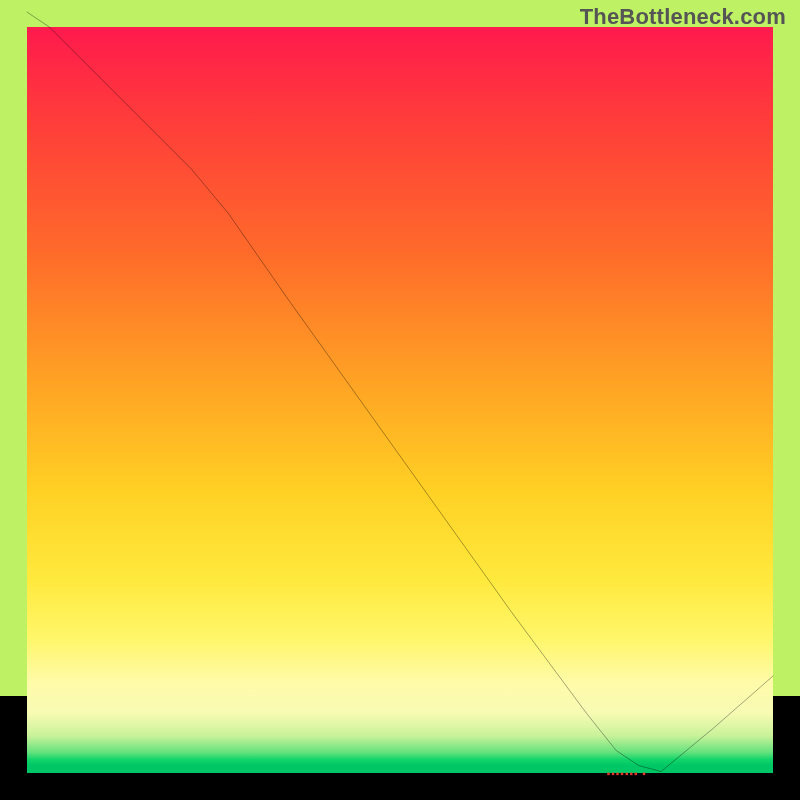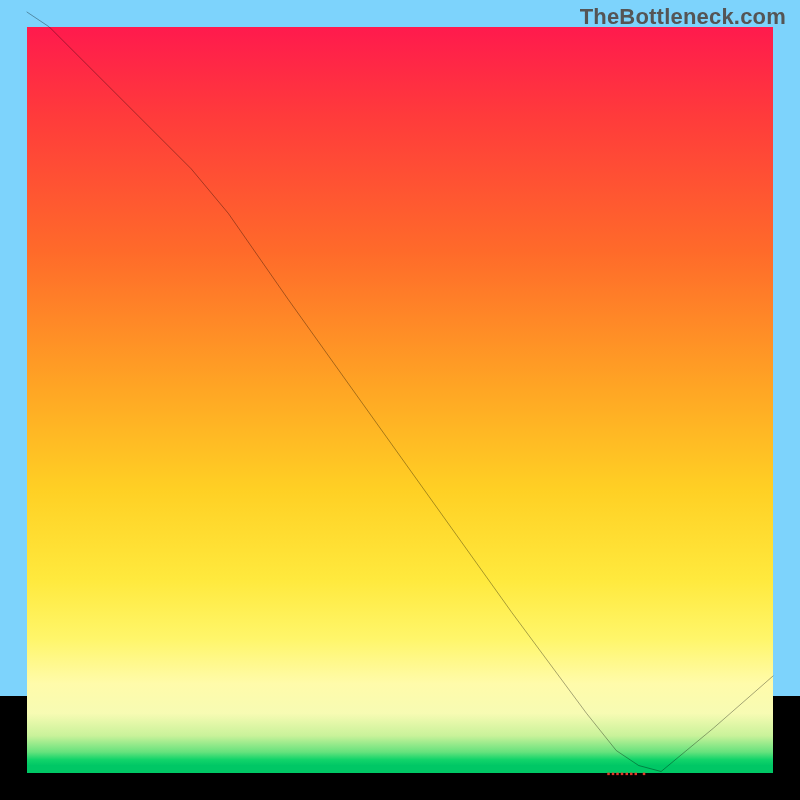--- a/index.html
+++ b/index.html
@@ -8,21 +8,21 @@
     width: 800px;
     height: 800px;
     background: #000;
     font-family: Arial, Helvetica, sans-serif;
     overflow: hidden;
   }
   .outer {
     position: relative;
     width: 800px;
     height: 696px;
-    background: #7dd3fc;
+    background: #bef264;
   }
   .watermark {
     position: absolute;
     top: 4px;
     right: 14px;
     color: #555;
     font-size: 22px;
     font-weight: bold;
     letter-spacing: 0.2px;
     user-select: none;

